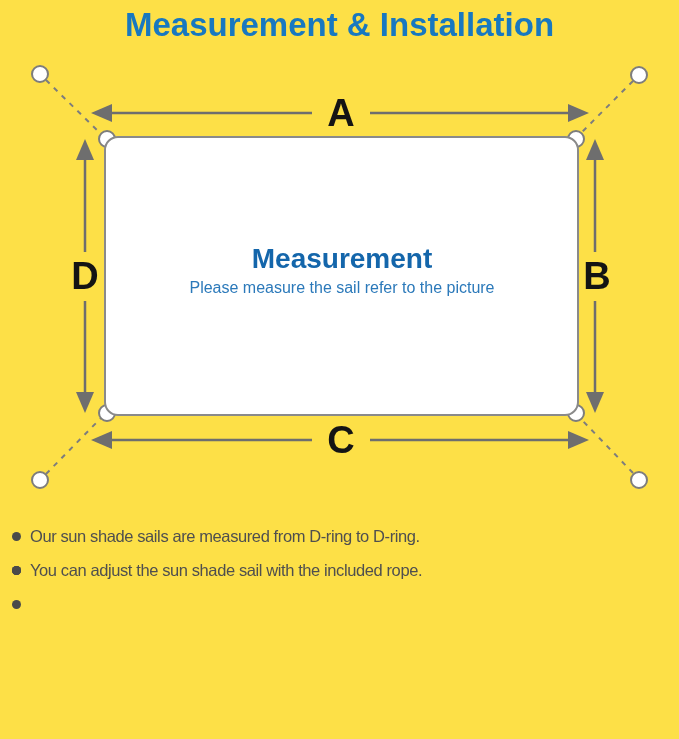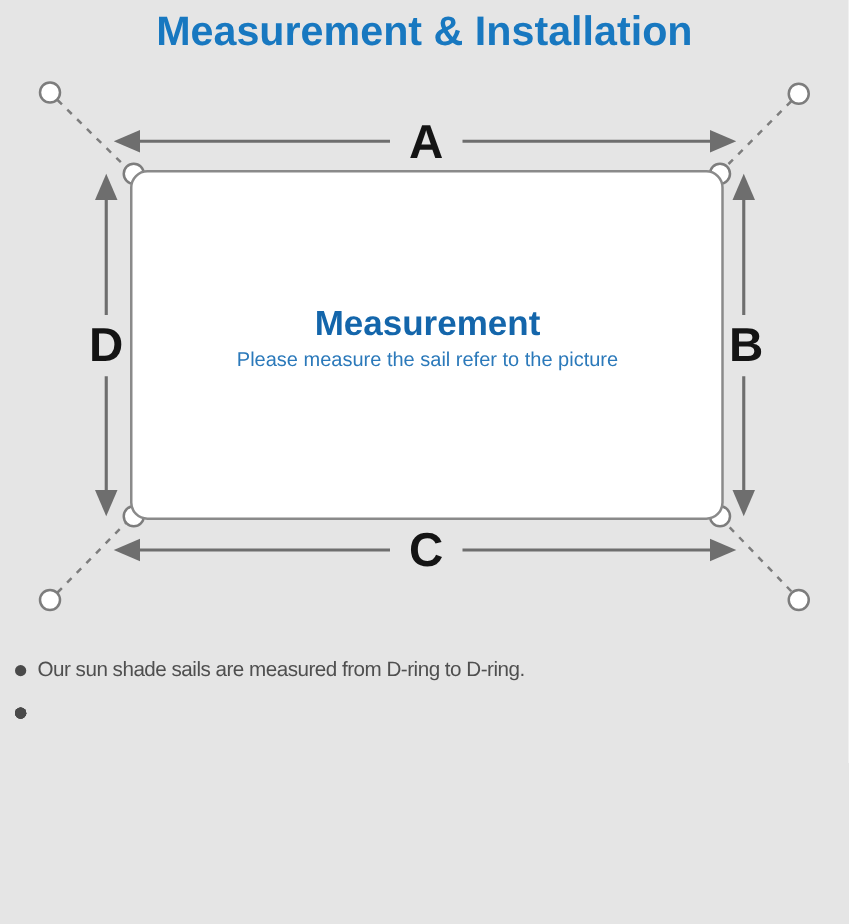--- a/index.html
+++ b/index.html
@@ -1,20 +1,20 @@
 <!DOCTYPE html>
 <html><head>
 <meta charset="utf-8">
 <style>
   * { margin:0; padding:0; box-sizing:border-box; }
   html,body { background:#ffffff; }
   .stage {
     position:relative;
     width:679px; height:739px;
-    background:#e5e5e5;
+    background:#fde047;
     font-family:"Liberation Sans", sans-serif;
     overflow:hidden;
   }
   .page-title {
     position:absolute; top:0; left:0; width:679px;
     text-align:center;
     font-size:33px; font-weight:700;
     line-height:50px;
     color:#1878c0;
     letter-spacing:0px;
@@ -121,19 +121,20 @@
       <span class="note-text">Our sun shade sails are measured from D-ring to D-ring.</span>
     </li>
     <li>
       <span class="dot"></span>
     </li>
     <li>
       <span class="dot"></span>
     </li>
     <li>
       <span class="dot"></span>
+      <span class="note-text">You can adjust the sun shade sail with the included rope.</span>
     </li>
     <li>
       <span class="dot"></span>
     </li>
   </ul>
 
 </div>
 
 </body></html>

